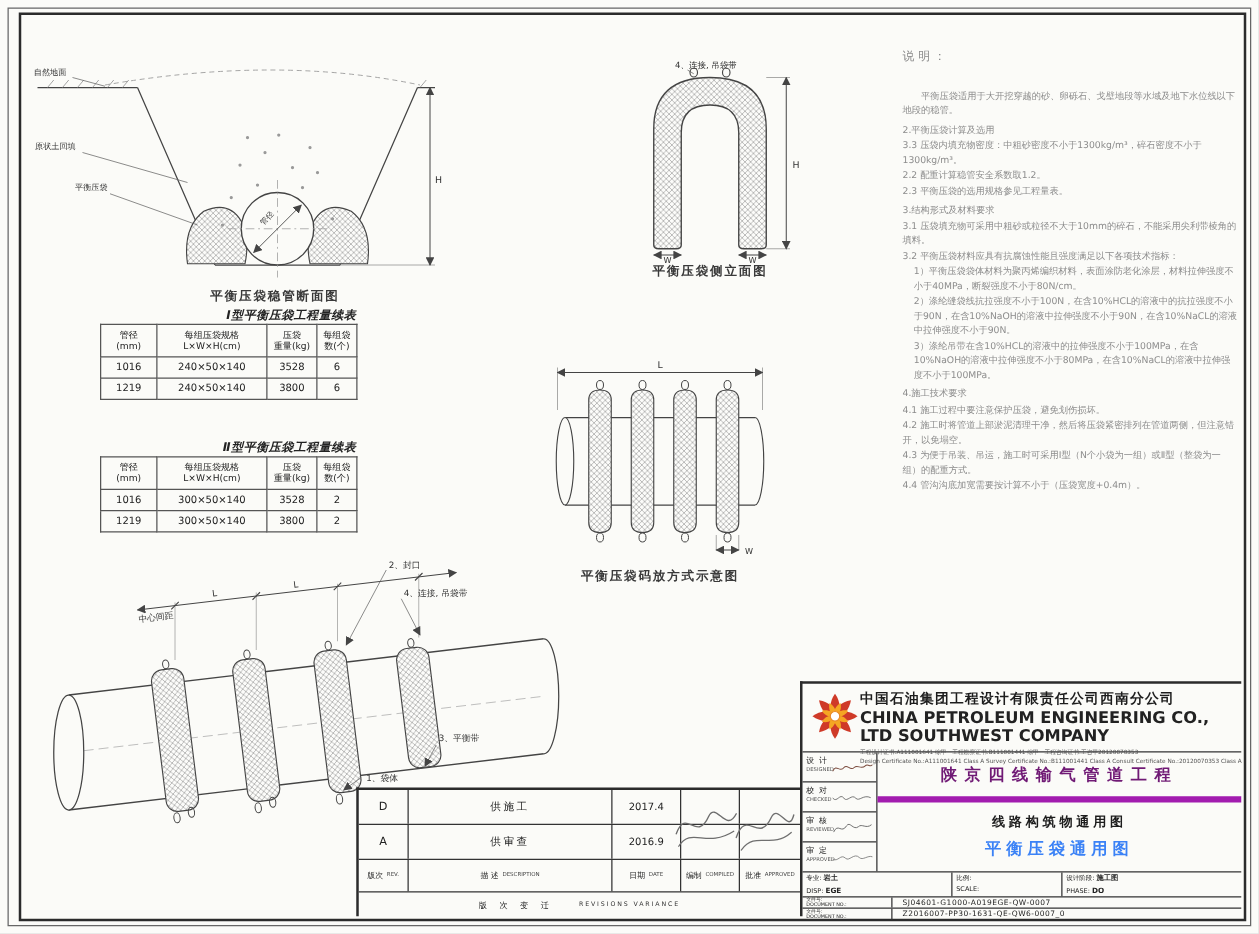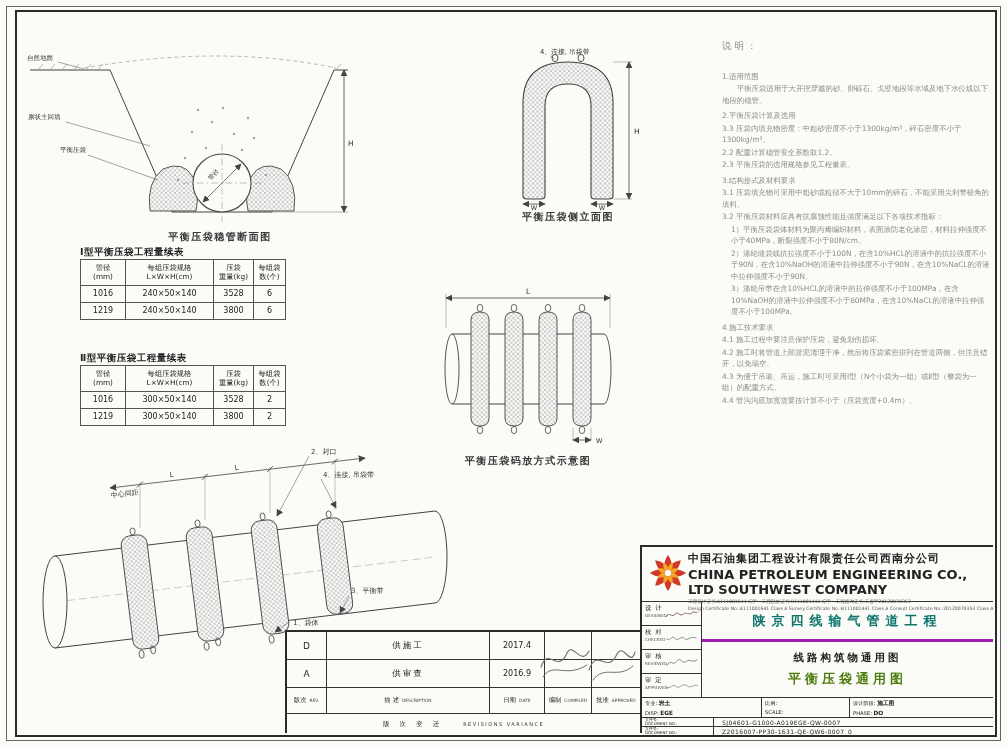--- a/index.html
+++ b/index.html
@@ -4,21 +4,21 @@
 <style>
   html,body{margin:0;padding:0;background:#cfcfcf;}
   .sheet{position:relative;width:1007px;height:747px;background:#fbfbf8;
          font-family:"DejaVu Sans","Liberation Sans",sans-serif;color:#333;overflow:hidden;}
   .abs{position:absolute;}
   .frame-outer{position:absolute;left:6px;top:6px;right:6px;bottom:6px;border:1px solid #666;}
   .frame-inner{position:absolute;left:15px;top:10px;right:10px;bottom:10px;border:2px solid #2b2b2b;}
   svg{overflow:visible;}
   svg text{fill:#333;font-family:"DejaVu Sans","Liberation Sans",sans-serif;}
   .caption{position:absolute;font-size:10px;font-weight:bold;letter-spacing:1.5px;color:#3a3a3a;text-align:center;}
-  .tbl-title{position:absolute;font-size:9.5px;font-weight:bold;text-align:left;color:#222;letter-spacing:.5px;}
+  .tbl-title{position:absolute;font-size:9.5px;font-weight:bold;text-align:right;color:#222;letter-spacing:.5px;font-style:italic;}
   table.qt{position:absolute;border-collapse:collapse;table-layout:fixed;font-size:8px;color:#222;text-align:center;}
   table.qt td{border:1px solid #555;padding:0;height:16px;line-height:1.15;}
   table.qt tr.hd td{height:25px;font-size:7.3px;}
   
   .notes{position:absolute;left:722px;top:40px;width:268px;color:#8c8c8c;font-size:7.4px;line-height:11.5px;}
   .notes .nt{font-size:9.5px;letter-spacing:3px;margin-bottom:19px;color:#8a8a8a;}
   .nl{margin:0 0 1px 0;}
   .nh{margin-top:4px;}
   .np{text-indent:2em;}
   .ns2{padding-left:9px;}
@@ -27,25 +27,25 @@
   .tb-hdr{position:absolute;left:0;top:0;width:100%;height:55px;border-bottom:1px solid #333;box-sizing:border-box;}
   .hdr-text{position:absolute;left:46px;top:4px;right:3px;text-align:left;}
   .co-cn{font-size:11px;font-weight:bold;letter-spacing:1px;color:#1d1d1d;}
   .co-en{font-size:13px;font-weight:bold;margin-top:1px;color:#222;}
   .co-cert{font-size:4.6px;color:#555;margin-top:2px;white-space:nowrap;}
   .sb{position:absolute;left:0;top:55px;width:60px;height:95px;border-right:1px solid #333;box-sizing:border-box;}
   .sb-row{position:relative;border-bottom:1px solid #333;box-sizing:border-box;padding:2px 0 0 3px;}
   .sb-row:last-child{border-bottom:none;}
   .sb-cn{font-size:6.3px;color:#222;letter-spacing:1px;}
   .sb-en{font-size:4.2px;color:#555;}
-  .proj{position:absolute;left:60px;top:55px;right:0;height:40px;border-bottom:3px solid #a21caf;box-sizing:border-box;
-        display:flex;align-items:center;justify-content:center;font-size:13px;font-weight:bold;letter-spacing:6px;color:#0f766e;}
+  .proj{position:absolute;left:60px;top:55px;right:0;height:40px;border-bottom:5px solid #a21caf;box-sizing:border-box;
+        display:flex;align-items:center;justify-content:center;font-size:13px;font-weight:bold;letter-spacing:6px;color:#701a75;}
   .dtitle{position:absolute;left:60px;top:95px;right:0;height:55px;display:flex;flex-direction:column;align-items:center;justify-content:center;gap:5px;}
   .dt1{font-size:10.5px;font-weight:bold;letter-spacing:3px;color:#1d1d1d;}
-  .dt2{font-size:13px;font-weight:bold;letter-spacing:4px;color:#4d7c0f;}
+  .dt2{font-size:13px;font-weight:bold;letter-spacing:4px;color:#3b82f6;}
   .strip{position:absolute;left:0;top:150px;right:0;height:38px;border-top:1px solid #333;box-sizing:border-box;}
   .strip-r1{height:20px;border-bottom:1px solid #333;display:flex;box-sizing:border-box;}
   .sc{box-sizing:border-box;padding:1px 3px 0 3px;font-size:5.2px;line-height:1.65;color:#222;}
   .sc b{font-size:5.8px;}
   .sc1{width:120px;border-right:1px solid #333;}
   .sc2{width:88px;border-right:1px solid #333;}
   .sc3{flex:1;}
   .docrow{height:9px;border-bottom:1px solid #333;display:flex;box-sizing:border-box;}
   .docrow:last-child{border-bottom:none;}
   .doclabel{width:72px;border-right:1px solid #333;box-sizing:border-box;padding-left:3px;color:#222;}
@@ -290,21 +290,20 @@
     <text x="298" y="41" font-size="7">4、连接, 吊袋带</text>
     <line x1="296" y1="43" x2="311" y2="72" stroke="#666" stroke-width="0.6" marker-end="url(#arw)"></line>
     <text x="326" y="157" font-size="7">3、平衡带</text>
     <line x1="324" y1="160" x2="315" y2="177" stroke="#666" stroke-width="0.6" marker-end="url(#arw)"></line>
     <text x="268" y="189" font-size="7">1、袋体</text>
     <line x1="264" y1="186" x2="250" y2="196" stroke="#666" stroke-width="0.6" marker-end="url(#arw)"></line>
   </svg>
 
   <div class="notes">
     <div class="nt">说明：</div>
-    <div class="nl nh">1.适用范围</div>
     <div class="nl np">平衡压袋适用于大开挖穿越的砂、卵砾石、戈壁地段等水域及地下水位线以下地段的稳管。</div>
     <div class="nl nh">2.平衡压袋计算及选用</div>
     <div class="nl">3.3 压袋内填充物密度：中粗砂密度不小于1300kg/m³，碎石密度不小于1300kg/m³。</div>
     <div class="nl">2.2 配重计算稳管安全系数取1.2。</div>
     <div class="nl">2.3 平衡压袋的选用规格参见工程量表。</div>
     <div class="nl nh">3.结构形式及材料要求</div>
     <div class="nl">3.1 压袋填充物可采用中粗砂或粒径不大于10mm的碎石，不能采用尖利带棱角的填料。</div>
     <div class="nl">3.2 平衡压袋材料应具有抗腐蚀性能且强度满足以下各项技术指标：</div>
     <div class="nl ns2">1）平衡压袋袋体材料为聚丙烯编织材料，表面涂防老化涂层，材料拉伸强度不小于40MPa，断裂强度不小于80N/cm。</div>
     <div class="nl ns2">2）涤纶缝袋线抗拉强度不小于100N，在含10%HCL的溶液中的抗拉强度不小于90N，在含10%NaOH的溶液中拉伸强度不小于90N，在含10%NaCL的溶液中拉伸强度不小于90N。</div>

